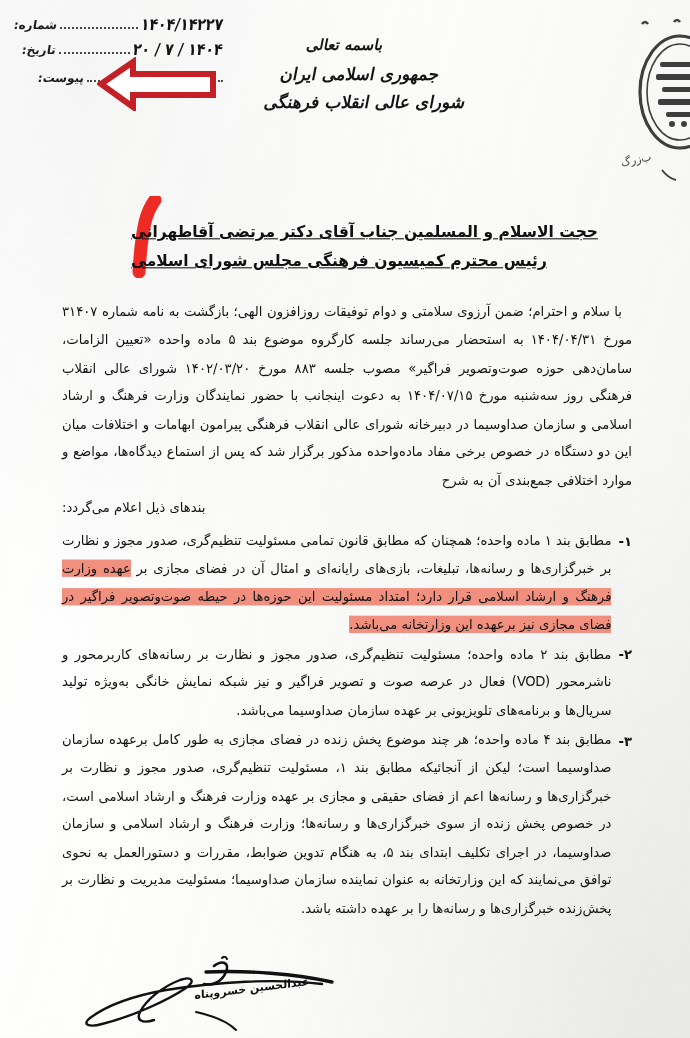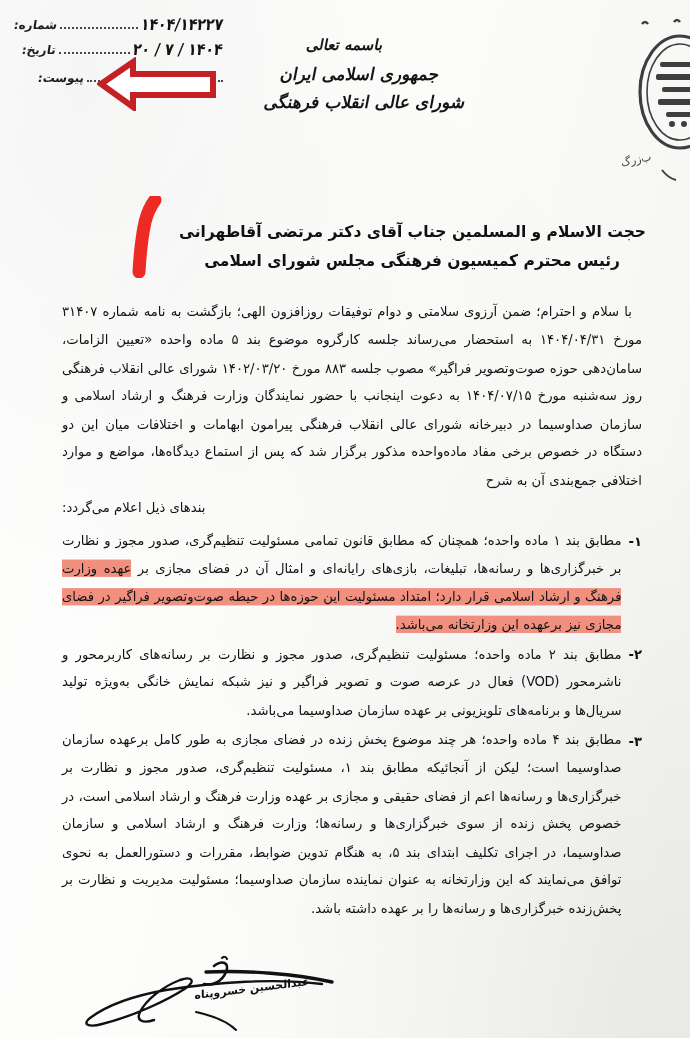--- a/index.html
+++ b/index.html
@@ -132,38 +132,39 @@
     opacity: .82;
   }
 
   
   .addressee {
     position: absolute;
     top: 218px;
     right: 44px;
     width: 515px;
     direction: rtl;
-    text-align: right;
+    text-align: left;
     color: #111;
+    text-decoration: underline;
   }
   .addr-line {
     font-family: "DejaVu Sans", sans-serif;
     font-weight: 700;
     font-size: 15.5px;
     line-height: 1.85;
     letter-spacing: -0.6px;
     transform: scaleY(1.05);
   }
   .addr-line.l2 { padding-right: 26px; }
 
   
   .body-block {
     position: absolute;
     top: 300px;
-    right: 48px;
+    right: 58px;
     left: 62px;
     direction: rtl;
     text-align: justify;
     color: #121212;
   }
   .para {
     font-family: "DejaVu Sans", sans-serif;
     font-size: 13.2px;
     line-height: 2.08;
     letter-spacing: -0.45px;

